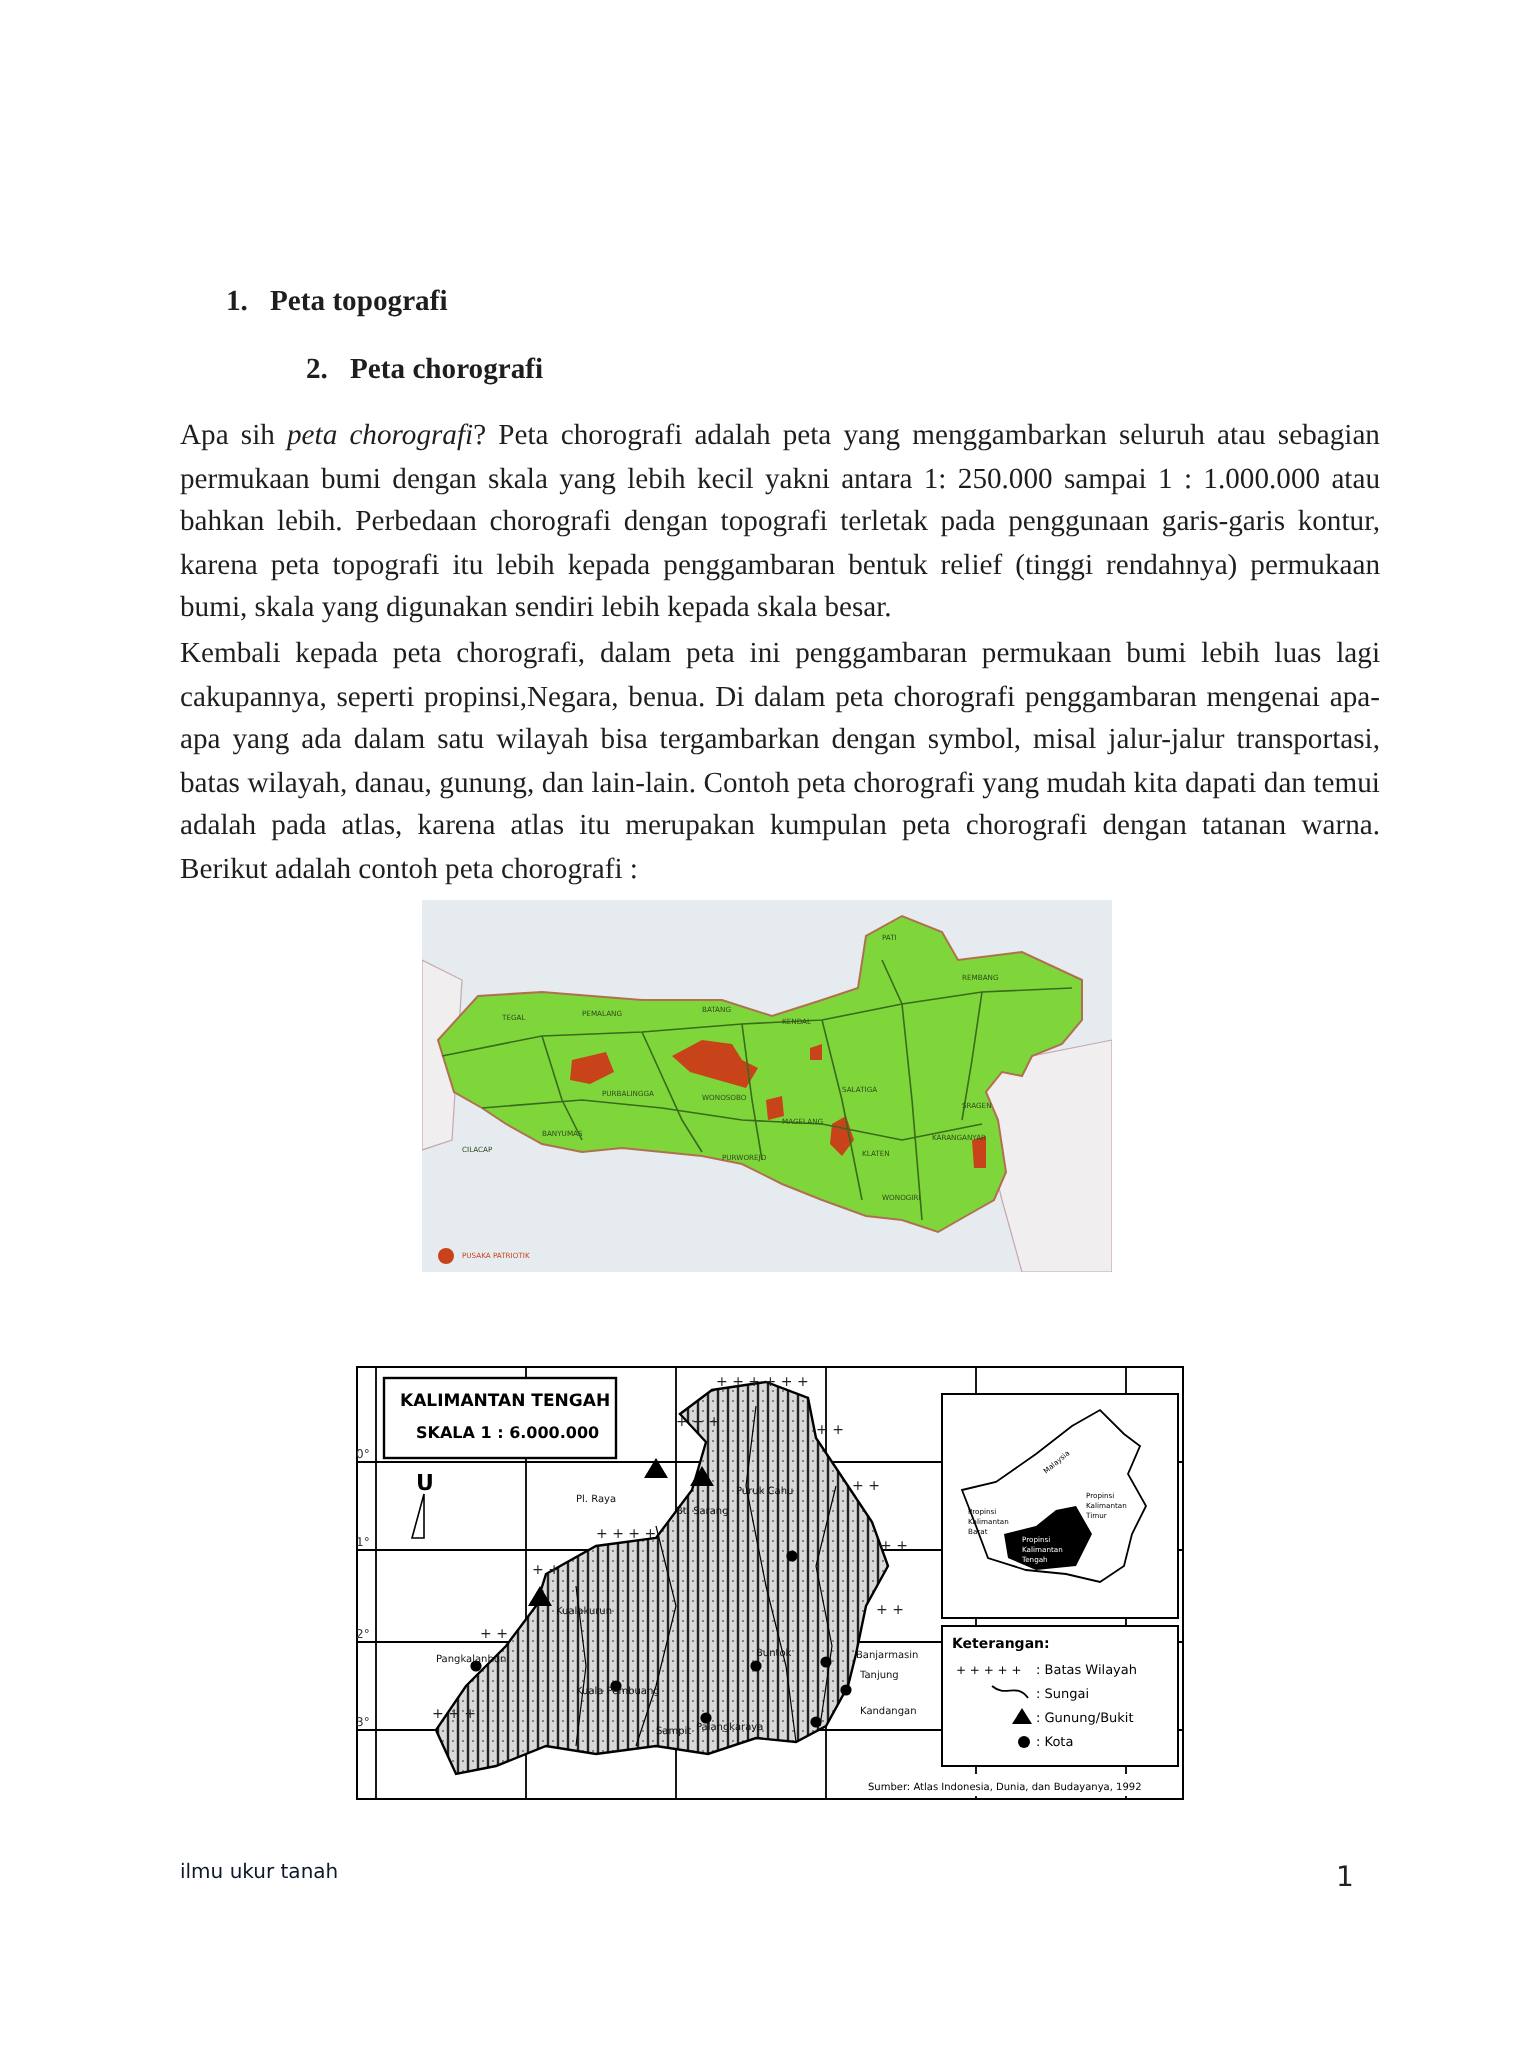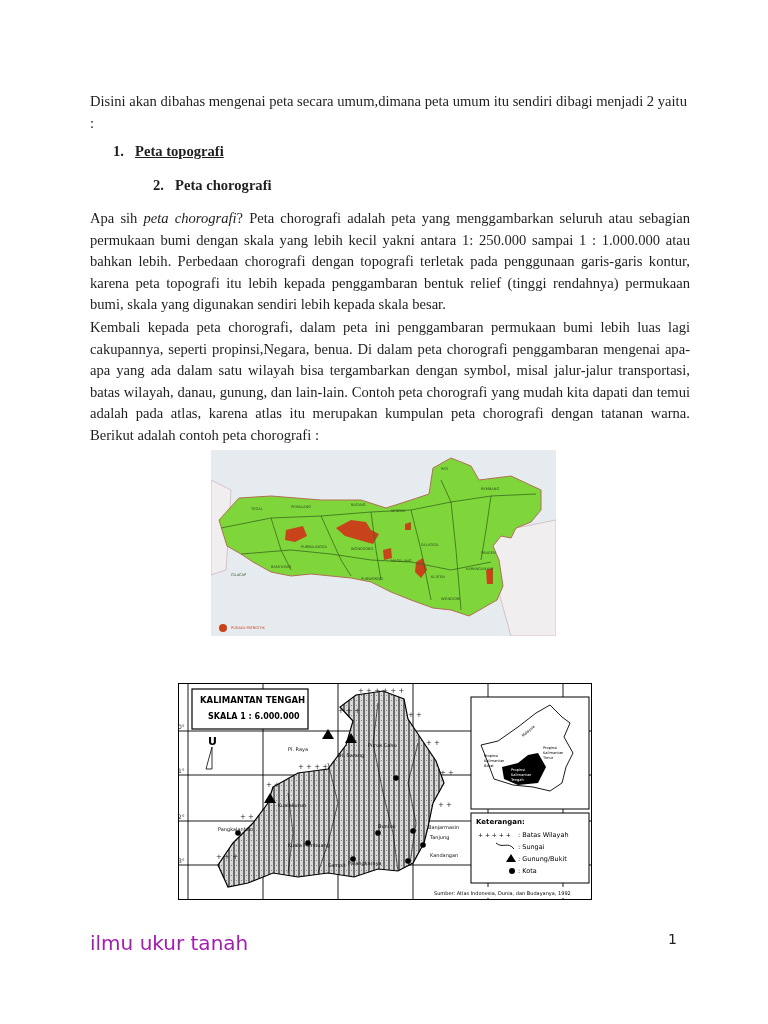--- a/index.html
+++ b/index.html
@@ -14,34 +14,33 @@
   .list li { position: absolute; left: 0; white-space: nowrap; }
   .list .num { display: inline-block; width: 22px; }
   em { font-style: italic; }
 
   .map1 { position: absolute; left: 211px; top: 450px; width: 345px; height: 186px;
           background: #e6ebf0; overflow: hidden; }
   .map2 { position: absolute; left: 178px; top: 683px; width: 414px; height: 217px;
           background: #ffffff; overflow: hidden; }
 
   .footer-left { position: absolute; left: 90px; top: 931px; font-family: "DejaVu Sans", sans-serif;
-                 font-size: 20px; color: #a21caf; }
+                 font-size: 10px; color: #0f172a; }
   .footer-right { position: absolute; left: 668px; top: 931px; font-family: "DejaVu Sans", sans-serif;
                   font-size: 14px; color: #222; }
   svg text { font-family: "DejaVu Sans", sans-serif; }
 </style>
 </head>
 <body>
 
 <div class="page">
 
-  <p class="para left" style="top:91px;">Disini akan dibahas mengenai peta secara umum,dimana peta umum itu sendiri dibagi menjadi 2 yaitu :</p>
 
   <ol class="list">
-    <li style="top:143px;text-decoration:underline;">
+    <li style="top:143px;">
       <span class="num">1.</span><span>Peta topografi</span>
     </li>
     <li style="top:177px;margin-left:40px;">
       <span class="num">2.</span><span>Peta chorografi</span>
     </li>
   </ol>
 
   <p class="para" style="top:208px;"><span>Apa sih </span><em>peta chorografi</em><span>? Peta chorografi adalah peta yang menggambarkan seluruh atau sebagian permukaan bumi dengan skala yang lebih kecil yakni antara 1: 250.000 sampai 1 : 1.000.000 atau bahkan lebih. Perbedaan chorografi dengan topografi terletak pada penggunaan garis-garis kontur, karena peta topografi itu lebih kepada penggambaran bentuk relief (tinggi rendahnya) permukaan bumi, skala yang digunakan sendiri lebih kepada skala besar.</span></p>
 
   <p class="para" style="top:317px;">Kembali kepada peta chorografi,  dalam peta ini penggambaran permukaan bumi lebih luas lagi cakupannya, seperti propinsi,Negara, benua.  Di dalam peta chorografi penggambaran mengenai apa-apa yang ada dalam satu wilayah bisa tergambarkan dengan symbol, misal jalur-jalur transportasi, batas wilayah, danau, gunung, dan lain-lain. Contoh peta chorografi yang mudah kita dapati dan temui adalah pada atlas, karena atlas itu merupakan kumpulan peta chorografi dengan tatanan warna. Berikut adalah contoh peta chorografi :</p>

